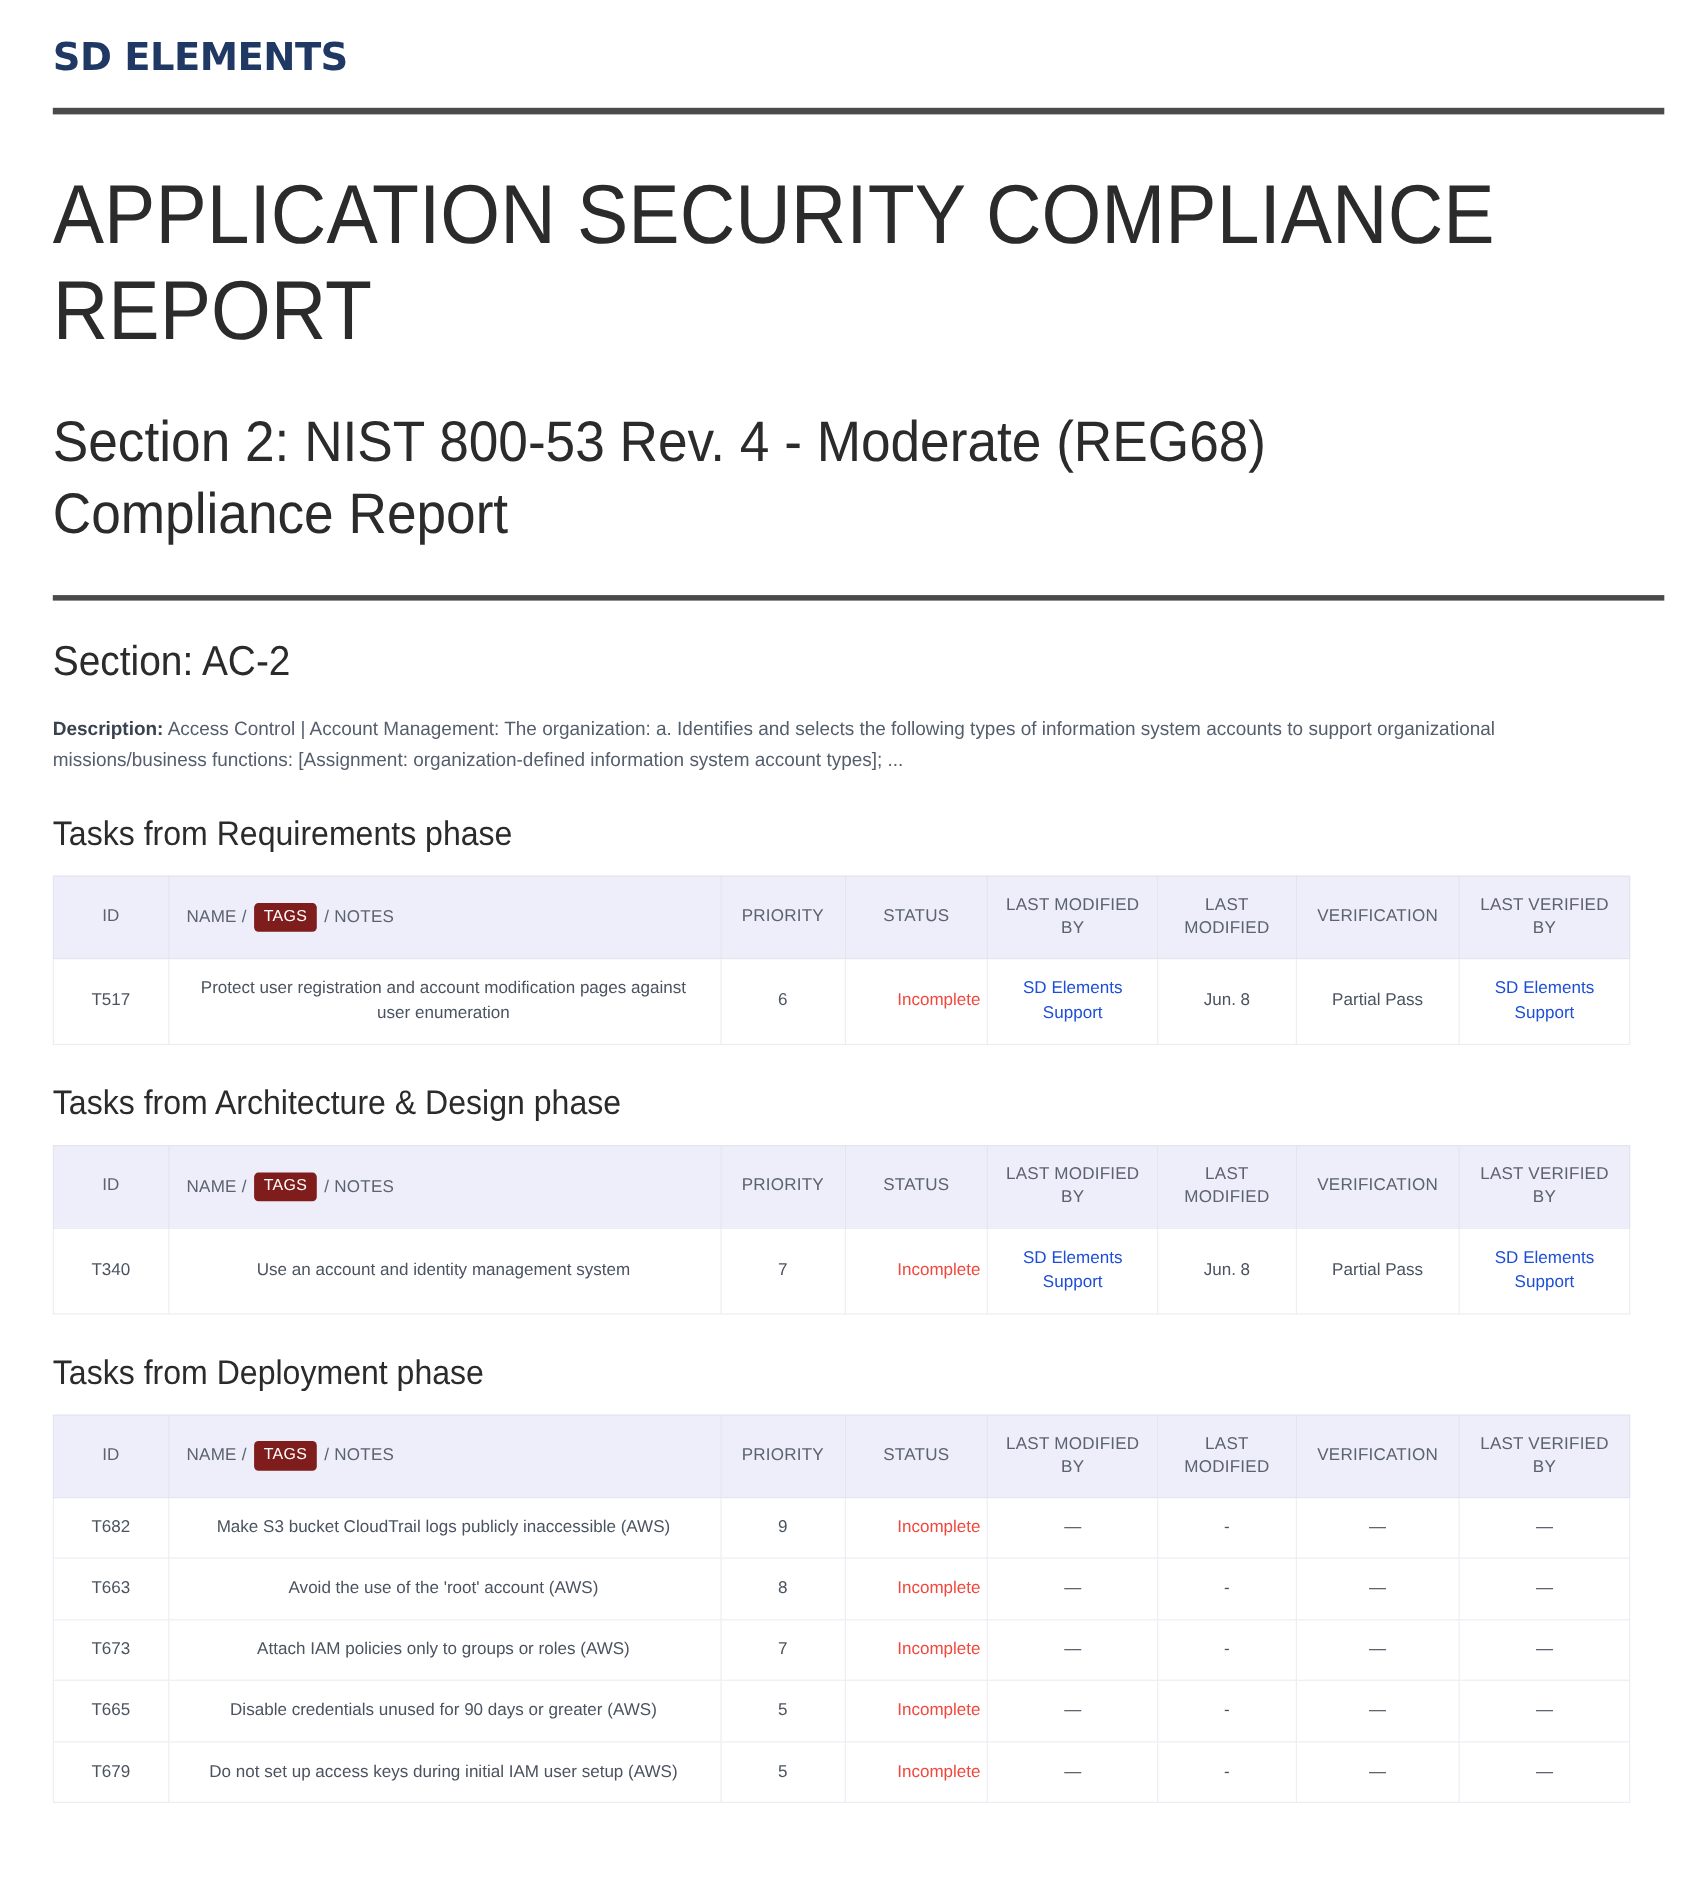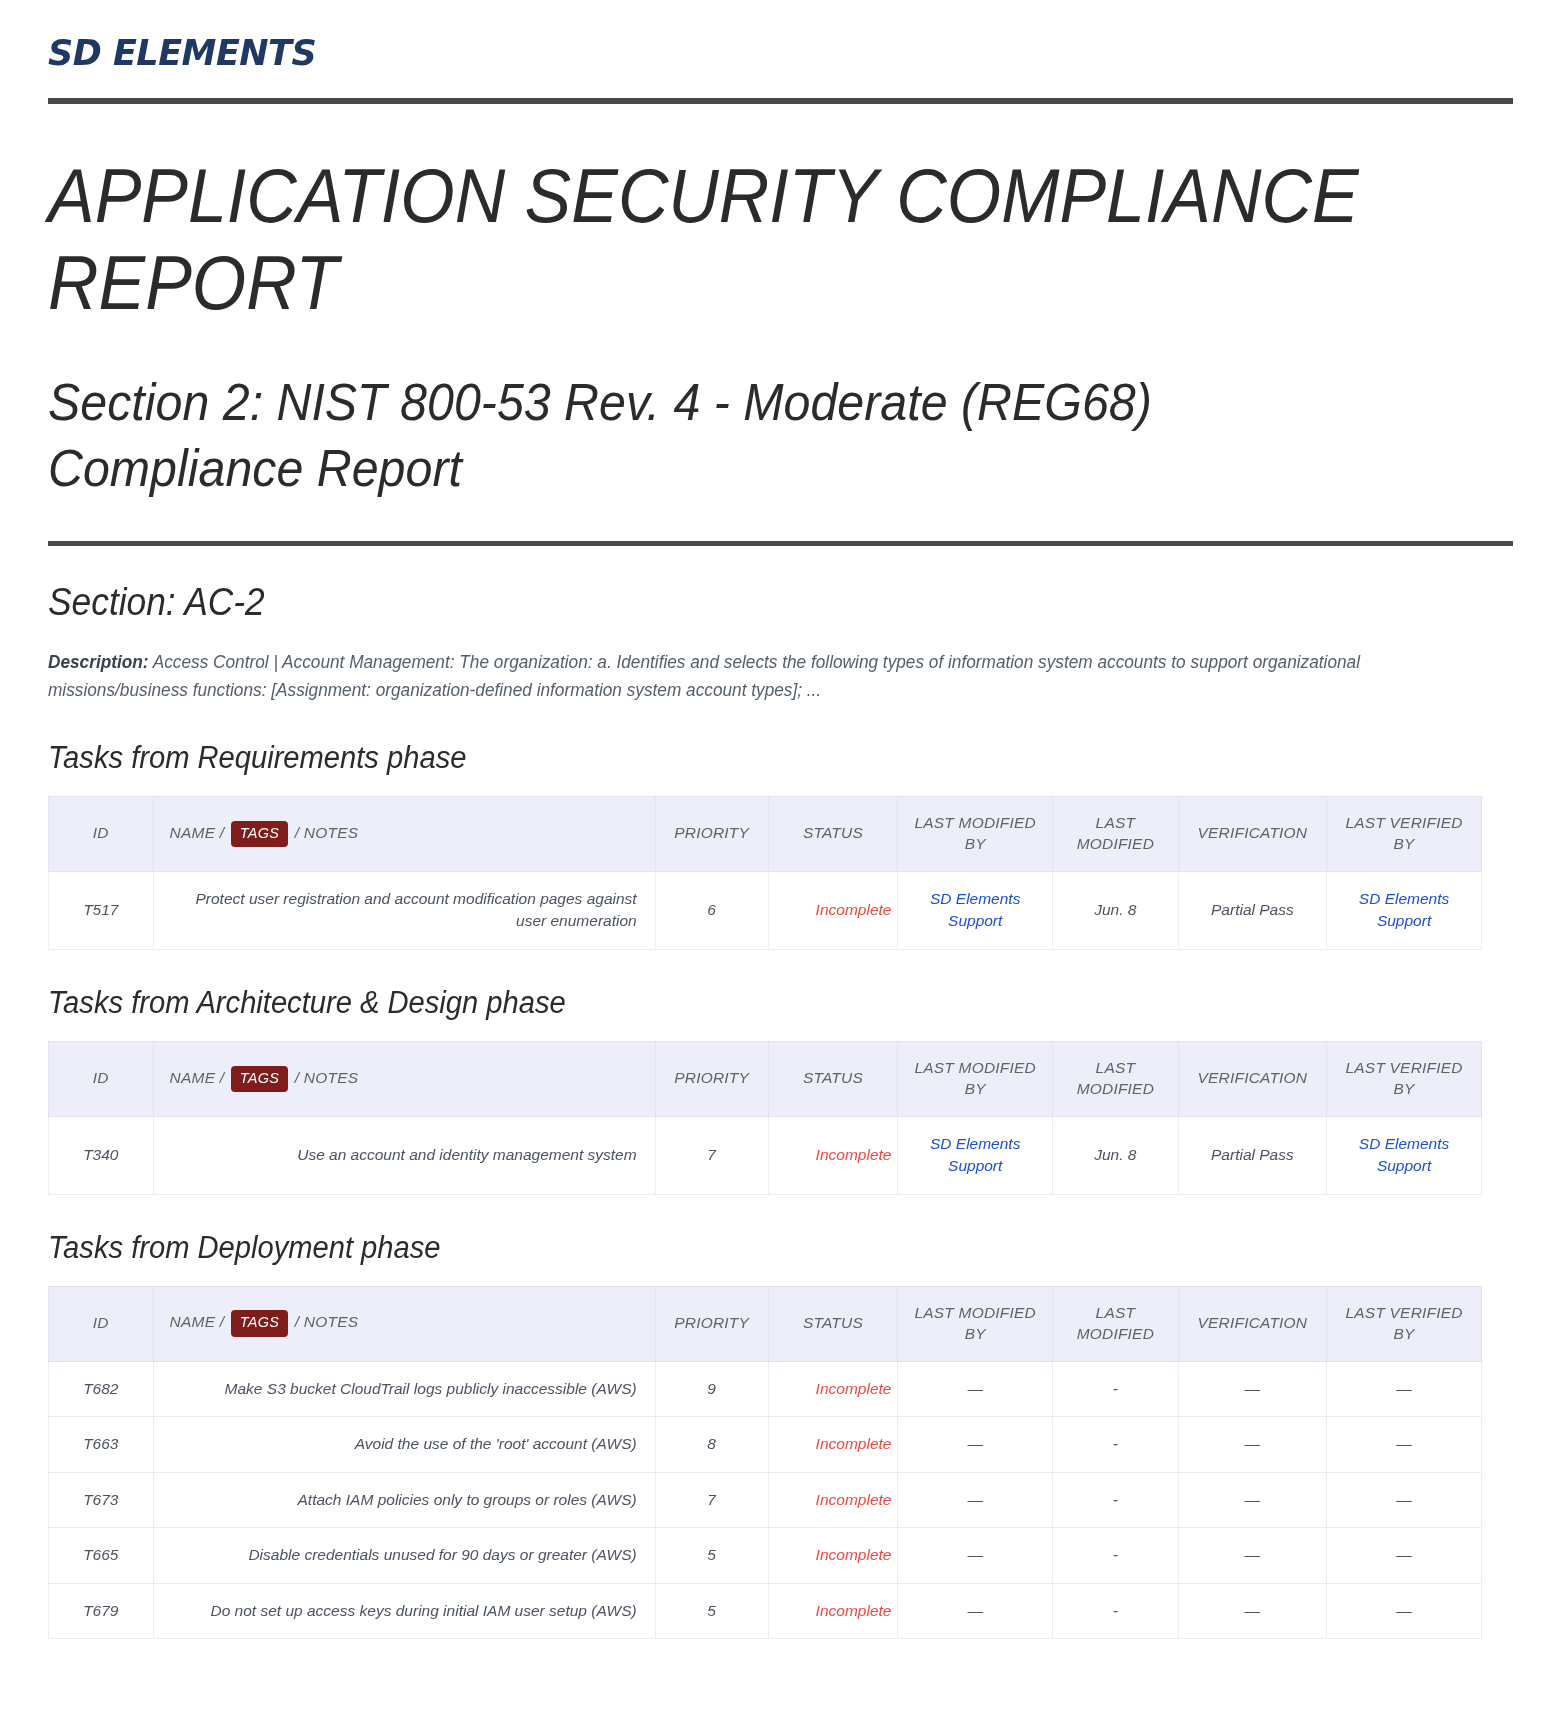--- a/index.html
+++ b/index.html
@@ -11,21 +11,20 @@
   body {
     width: 1544px;
     min-height: 1728px;
     font-family: "Liberation Sans", sans-serif;
     color: #3d4450;
     -webkit-font-smoothing: antialiased;
   }
   .page {
     width: 1544px;
     padding: 30px 31px 0 48px;
-    font-style: italic;
   }
 
   
   .brand-row {
     height: 62px;
     display: flex;
     align-items: flex-start;
   }
   .brand {
     font-family: "DejaVu Sans", sans-serif;
@@ -132,21 +131,21 @@
     background: #ffffff;
     border: 1px solid #ececf2;
     padding: 16px 8px;
     text-align: center;
     vertical-align: middle;
     color: #4b5360;
     font-size: 15.5px;
     line-height: 1.45;
   }
   table.tasks tbody td.name-c {
-    text-align: right;
+    text-align: center;
     padding-left: 16px;
     padding-right: 18px;
   }
   .tags-badge {
     display: inline-block;
     background: #7f1d1d;
     color: #ffffff;
     font-size: 14.5px;
     padding: 3px 9px 4px 9px;
     border-radius: 4px;

